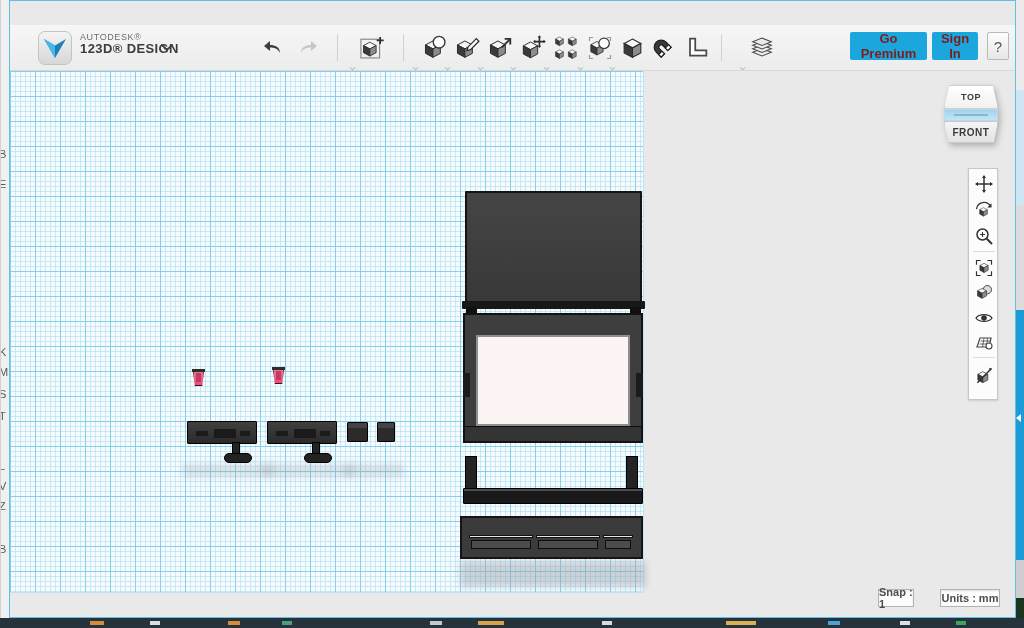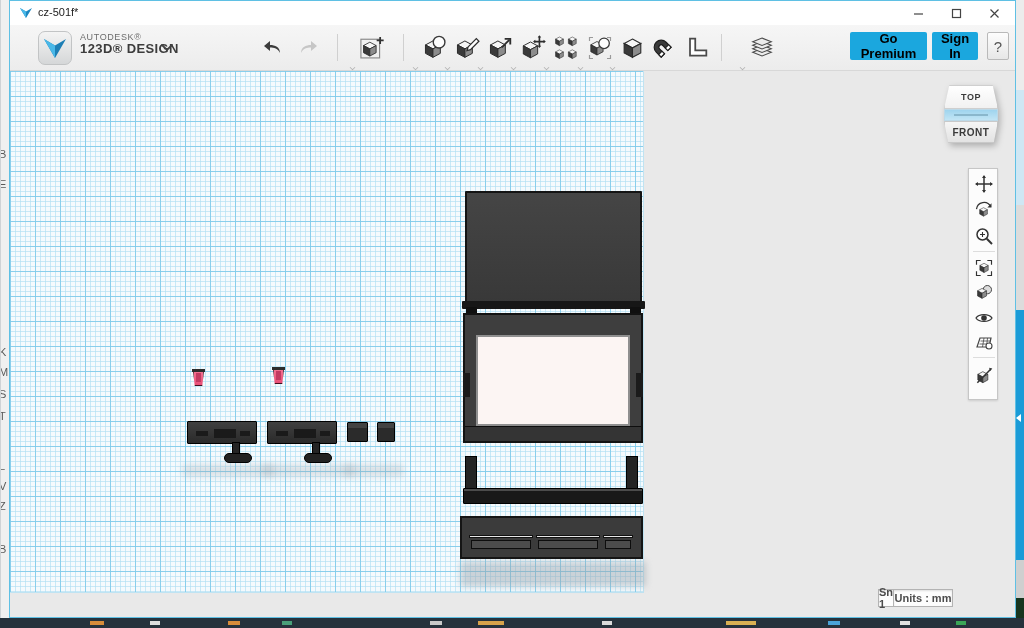--- a/index.html
+++ b/index.html
@@ -35,21 +35,21 @@
   #brand-tile { position:absolute; left:28px; top:6px; width:34px; height:34px; border-radius:7px;
     background:linear-gradient(#f4f4f4,#d5d7d8); border:1px solid #c2c4c5; display:flex; align-items:center; justify-content:center; }
   #brand-text { position:absolute; left:70px; top:7px; line-height:1.15; }
   #brand-line1 { font-size:9px; color:#6d6d6d; letter-spacing:.6px; }
   #brand-line2 { font-size:13px; font-weight:bold; color:#3c3c3c; letter-spacing:.4px; }
   #brand-chevron { position:absolute; left:150px; top:18px; }
   .tb-btn { position:absolute; top:8px; width:30px; height:30px; display:flex; align-items:center; justify-content:center; }
   .tb-sep { position:absolute; top:9px; width:1px; height:27px; background:#d0d0d0; }
   .tb-caret { position:absolute; top:40px; width:5px; height:5px; border-right:1px solid #b0b0b0; border-bottom:1px solid #b0b0b0; transform:rotate(45deg) scale(.8); }
   .cta { position:absolute; top:7px; height:28px; border:none; border-radius:2px;
-    color:#000000; font-weight:bold; font-size:13px; font-family:"Liberation Sans",sans-serif;
+    color:#7f1d1d; font-weight:bold; font-size:13px; font-family:"Liberation Sans",sans-serif;
     display:flex; align-items:center; justify-content:center; padding:0 10px; }
   #help-btn { position:absolute; left:977px; top:7px; width:22px; height:28px; border:1px solid #b9b9b9; border-radius:2px;
     background:linear-gradient(#fdfdfd,#e7e7e7); color:#555; font-size:15px; display:flex; align-items:center; justify-content:center; }
 
   
   #canvas { position:absolute; left:0; top:70px; width:1005px; height:546px; background:#e9e9e9; overflow:hidden; }
   #grid { position:absolute; left:0; top:0; width:634px; height:522px;
     background-color:#f5fafd;
     background-image:
       repeating-linear-gradient(to right, rgba(126,202,234,.85) 0 1px, transparent 1px 25px),
@@ -118,21 +118,21 @@
   #nav-panel { position:absolute; left:958px; top:97px; width:30px; height:232px; background:#fcfcfc;
     border:1px solid #c6c6c6; box-shadow:0 1px 2px rgba(0,0,0,.12); }
   .nav-btn { position:absolute; left:3px; width:24px; height:22px; display:flex; align-items:center; justify-content:center; }
   .nav-sep { position:absolute; left:4px; width:22px; height:1px; background:#ddd; }
 
   
   .status-box { position:absolute; top:518px; height:18px; background:#fdfdfd; border:1px solid #b3b3b3;
     box-shadow:inset 0 1px 2px rgba(0,0,0,.12); display:flex; align-items:center; justify-content:center;
     font-size:11px; font-weight:bold; color:#4c4c4c; }
   #snap-box { left:868px; width:36px; }
-  #units-box { left:883px; width:60px; }
+  #units-box { left:930px; width:60px; }
 
   svg { display:block; }
 </style>
 </head>
 <body>
 
 <div id="stage">
 
   <div id="left-strip">
     <span style="top:148px">B</span>
@@ -165,44 +165,20 @@
     <div class="speck" style="left:478px;width:26px;background:#d7a24a"></div>
     <div class="speck" style="left:602px;width:10px;background:#dadada"></div>
     <div class="speck" style="left:726px;width:30px;background:#d9b053"></div>
     <div class="speck" style="left:828px;width:12px;background:#4ba3d8"></div>
     <div class="speck" style="left:900px;width:10px;background:#e0e0e0"></div>
     <div class="speck" style="left:956px;width:10px;background:#3aa657"></div>
   </div>
 
   <div id="app">
 
-    <div id="titlebar">
-      <svg id="app-logo-small" width="14" height="14" viewBox="0 0 14 14">
-        <path d="M1 2 7 12 13 2 7 5.5Z" fill="#1d86c0"></path>
-        <path d="M1 2 7 5.5 7 12Z" fill="#49b8e8"></path>
-      </svg>
-      <span id="title-text">cz-501f*</span>
-      <div id="win-controls">
-        <div class="win-btn">
-          <svg width="11" height="11" viewBox="0 0 11 11">
-              <line x1="1" y1="6" x2="10" y2="6" stroke="#444" stroke-width="1.2"></line>
-            </svg>
-        </div>
-        <div class="win-btn">
-          <svg width="11" height="11" viewBox="0 0 11 11">
-              <rect x="1.5" y="1.5" width="8" height="8" fill="none" stroke="#444" stroke-width="1.2"></rect>
-            </svg>
-        </div>
-        <div class="win-btn">
-          <svg width="11" height="11" viewBox="0 0 11 11">
-              <path d="M1.5 1.5 9.5 9.5M9.5 1.5 1.5 9.5" stroke="#444" stroke-width="1.2"></path>
-            </svg>
-        </div>
-      </div>
-    </div>
 
     <div id="toolbar">
 
       <div id="brand-tile">
         <svg width="26" height="26" viewBox="0 0 26 26">
           <path d="M2 4 13 23 24 4 13 10.5Z" fill="#1d7fb5"></path>
           <path d="M2 4 13 10.5 13 23Z" fill="#49b8e8"></path>
         </svg>
       </div>
       <div id="brand-text">

